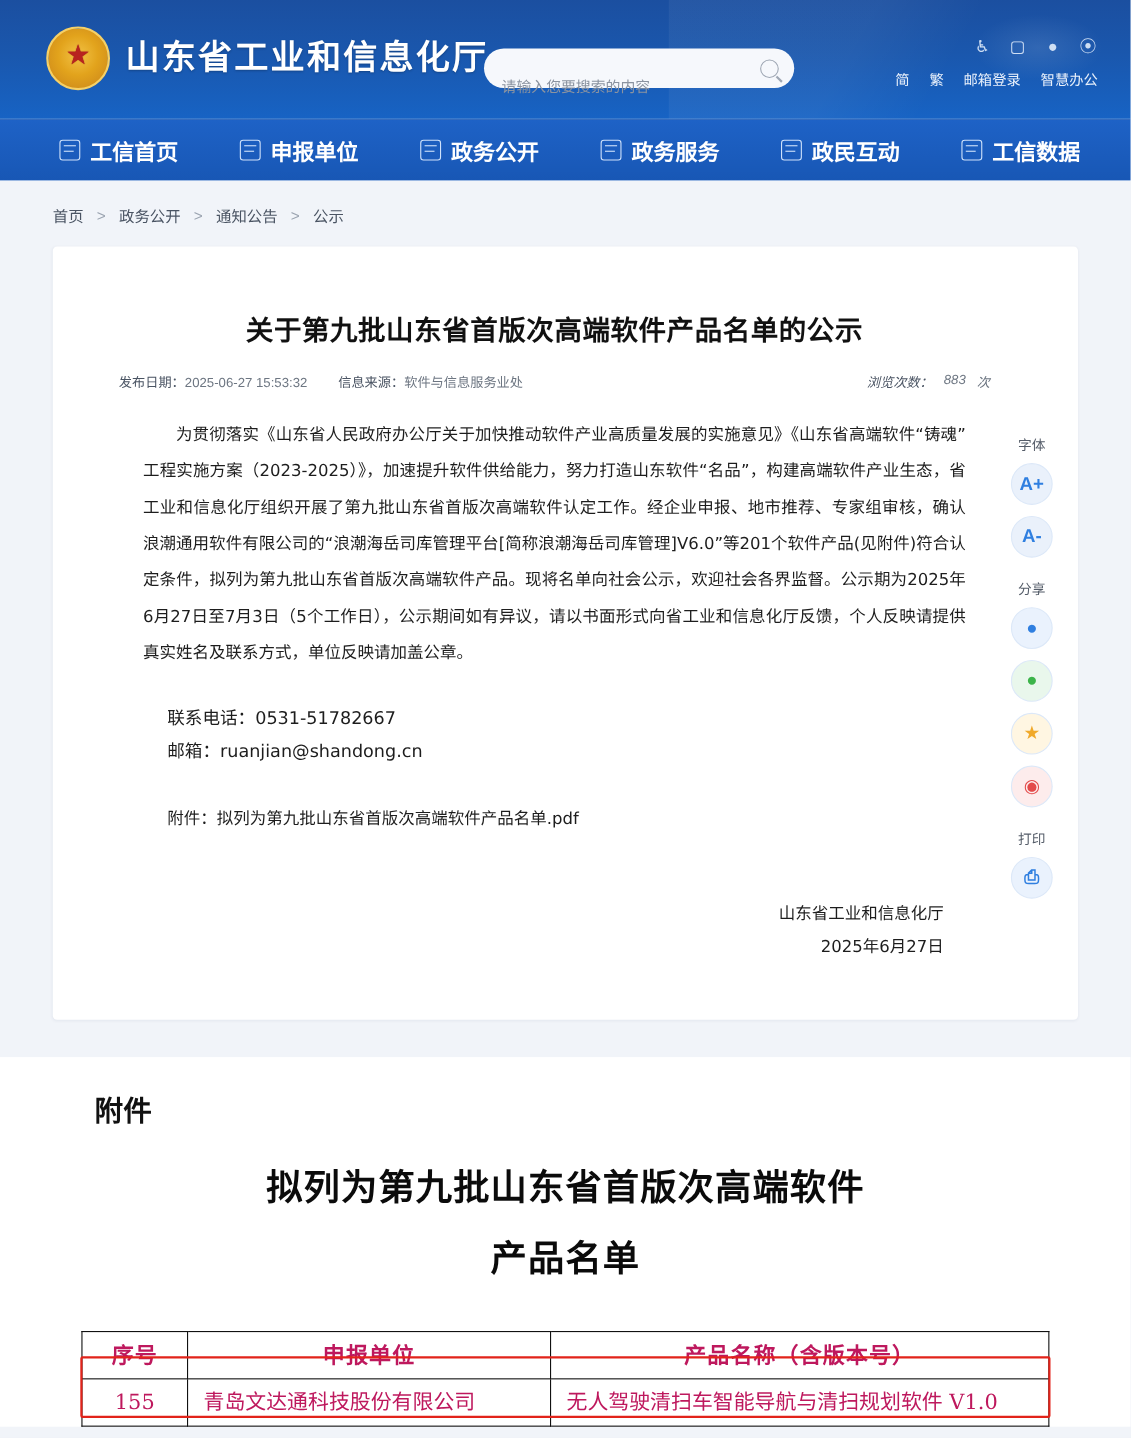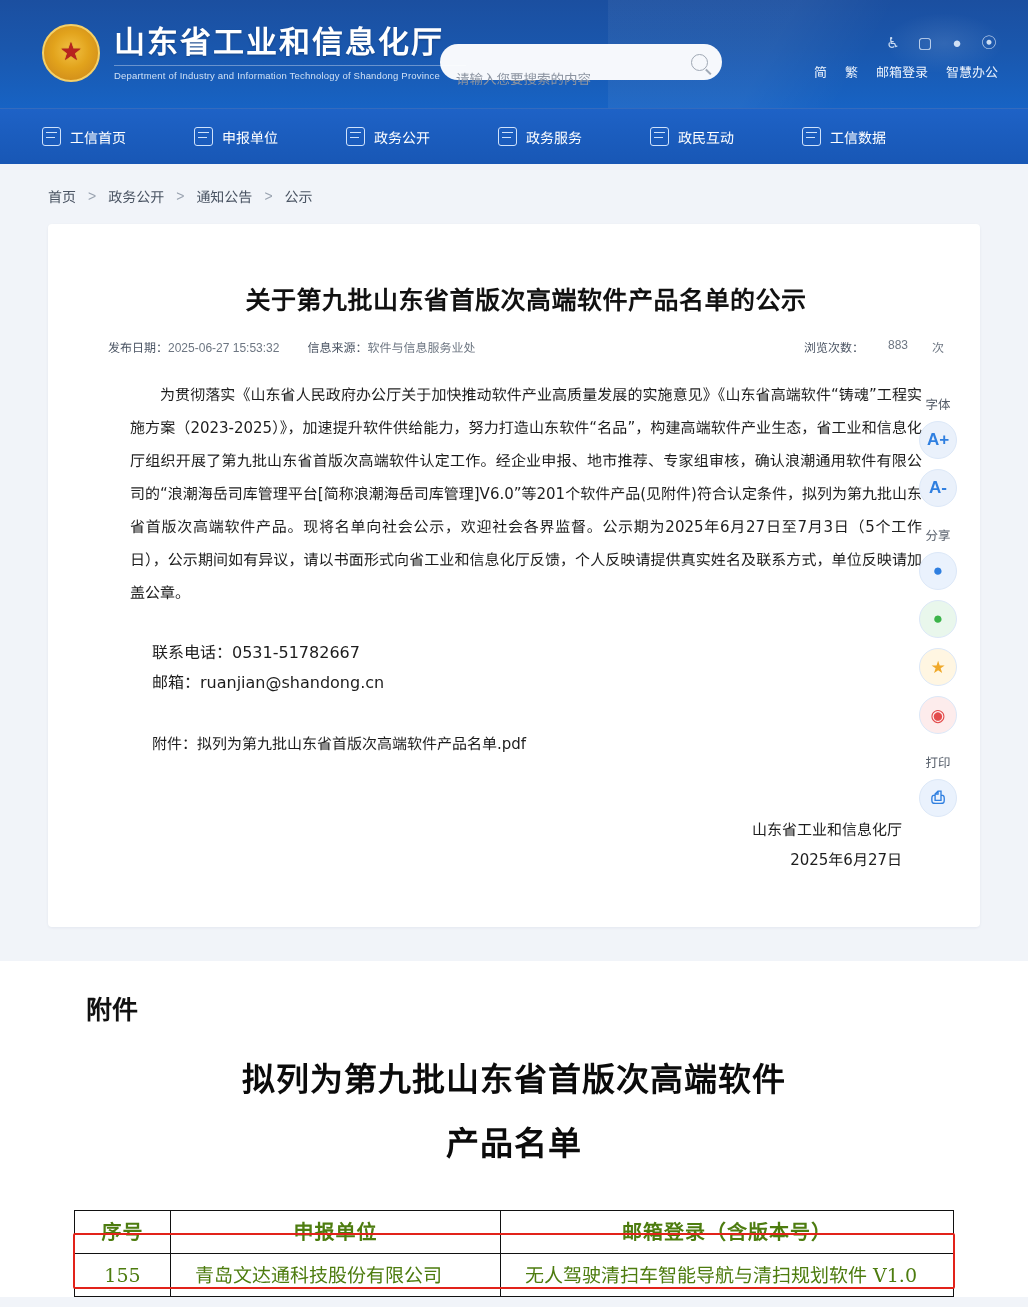--- a/index.html
+++ b/index.html
@@ -102,23 +102,24 @@
   .nav {
     height: 56px;
     background: linear-gradient(180deg, #1e62c6 0%, #1857b5 100%);
     border-top: 1px solid rgba(255,255,255,.12);
     display: flex; align-items: center;
     padding-left: 42px;
     gap: 0;
   }
   .nav-item {
     display: flex; align-items: center; gap: 9px;
-    color: #ffffff; font-size: 14px; font-weight: 400;
+    color: #ffffff; font-size: 20px; font-weight: 700;
     width: 152px;
     cursor: pointer;
+    margin-left: 12px;
   }
   .nav-item .nico {
     width: 19px; height: 19px; border: 1.6px solid #cfe2fb; border-radius: 3px;
     position: relative; flex: none;
   }
   .nav-item.home .nico { border-radius: 3px; }
   .nav-item .nico::before{
     content:""; position:absolute; left:3px; top:4px; right:3px; height:1.4px; background:#cfe2fb;
   }
   .nav-item .nico::after{
@@ -132,39 +133,39 @@
     font-size: 14px; color: #4a5463;
   }
   .crumb .sep { color: #9aa3b0; }
   .crumb a { color: #4a5463; text-decoration: none; cursor: pointer; }
 
   
   .card {
     margin: 0 48px;
     background: #ffffff;
     border-radius: 4px;
-    padding: 40px 36px 52px 60px;
+    padding: 40px 80px 52px 60px;
     box-shadow: 0 1px 3px rgba(20,40,80,.06);
     position: relative;
     min-height: 640px;
   }
   .title {
     text-align: center;
     font-size: 25px; font-weight: 700; color: #111;
     letter-spacing: .5px;
     margin: 16px 0 22px;
     font-family: "DejaVu Sans", sans-serif;
   }
   .meta {
     display: flex; align-items: center;
     font-size: 12px; color: #6d7682;
     padding-bottom: 14px;
     gap: 28px;
   }
-  .meta .right { margin-left: auto; display:flex; gap: 24px; }
+  .meta .right { margin-left: auto; display:flex; gap: 10px; font-style: italic; }
   .meta b { font-weight: 400; color: #4a5463; }
 
   .body-text {
     font-size: 15px; line-height: 33px; color: #1d1d1d;
     text-align: justify;
     padding: 10px 22px 0 22px;
     font-family: "DejaVu Sans", sans-serif;
   }
   .body-text p { margin: 0 0 0 0; text-indent: 2em; }
   .contact {
@@ -223,22 +224,22 @@
     padding: 0 30px;
   }
   table.listing {
     width: 880px; margin: 34px auto 0;
     border-collapse: collapse;
     table-layout: fixed;
     font-family: "DejaVu Serif", serif;
   }
   table.listing th, table.listing td {
     border: 1.4px solid #111;
-    padding: 6px 24px;
-    font-size: 19px; color: #4d7c0f;
+    padding: 6px 14px;
+    font-size: 19px; color: #be185d;
     line-height: 30px;
   }
   table.listing th { text-align: center; font-weight: 700; font-size: 20px; letter-spacing: 1px;}
   table.listing td.num { text-align: center; width: 96px; }
   table.listing col.c2 { width: 330px; }
   .hl-box {
     position: absolute;
     left: 73px; top: 1233px;
     width: 882px; height: 56px;
     border: 2.5px solid #e2231a;
@@ -251,21 +252,20 @@
 
 <div class="page">
 
   <div class="header">
     <div class="brand">
       <div class="emblem">
         <span class="star">★</span>
       </div>
       <div class="brand-text">
         <div class="cn">山东省工业和信息化厅</div>
-        <div class="en">Department of Industry and Information Technology of Shandong Province</div>
       </div>
     </div>
 
     <div class="searchbox">
       <input type="text" placeholder="请输入您要搜索的内容" style="">
       <span class="search-ico"></span>
     </div>
 
     <div class="topicons">
       <span class="ti">♿</span>
@@ -380,21 +380,21 @@
     <table class="listing">
       <colgroup>
         <col style="width:96px">
         <col class="c2">
         <col>
       </colgroup>
       <thead>
         <tr>
           <th>序号</th>
           <th>申报单位</th>
-          <th>邮箱登录（含版本号）</th>
+          <th>产品名称（含版本号）</th>
         </tr>
       </thead>
       <tbody>
         <tr>
           <td class="num">155</td>
           <td>青岛文达通科技股份有限公司</td>
           <td>无人驾驶清扫车智能导航与清扫规划软件 V1.0</td>
         </tr>
       </tbody>
     </table>

